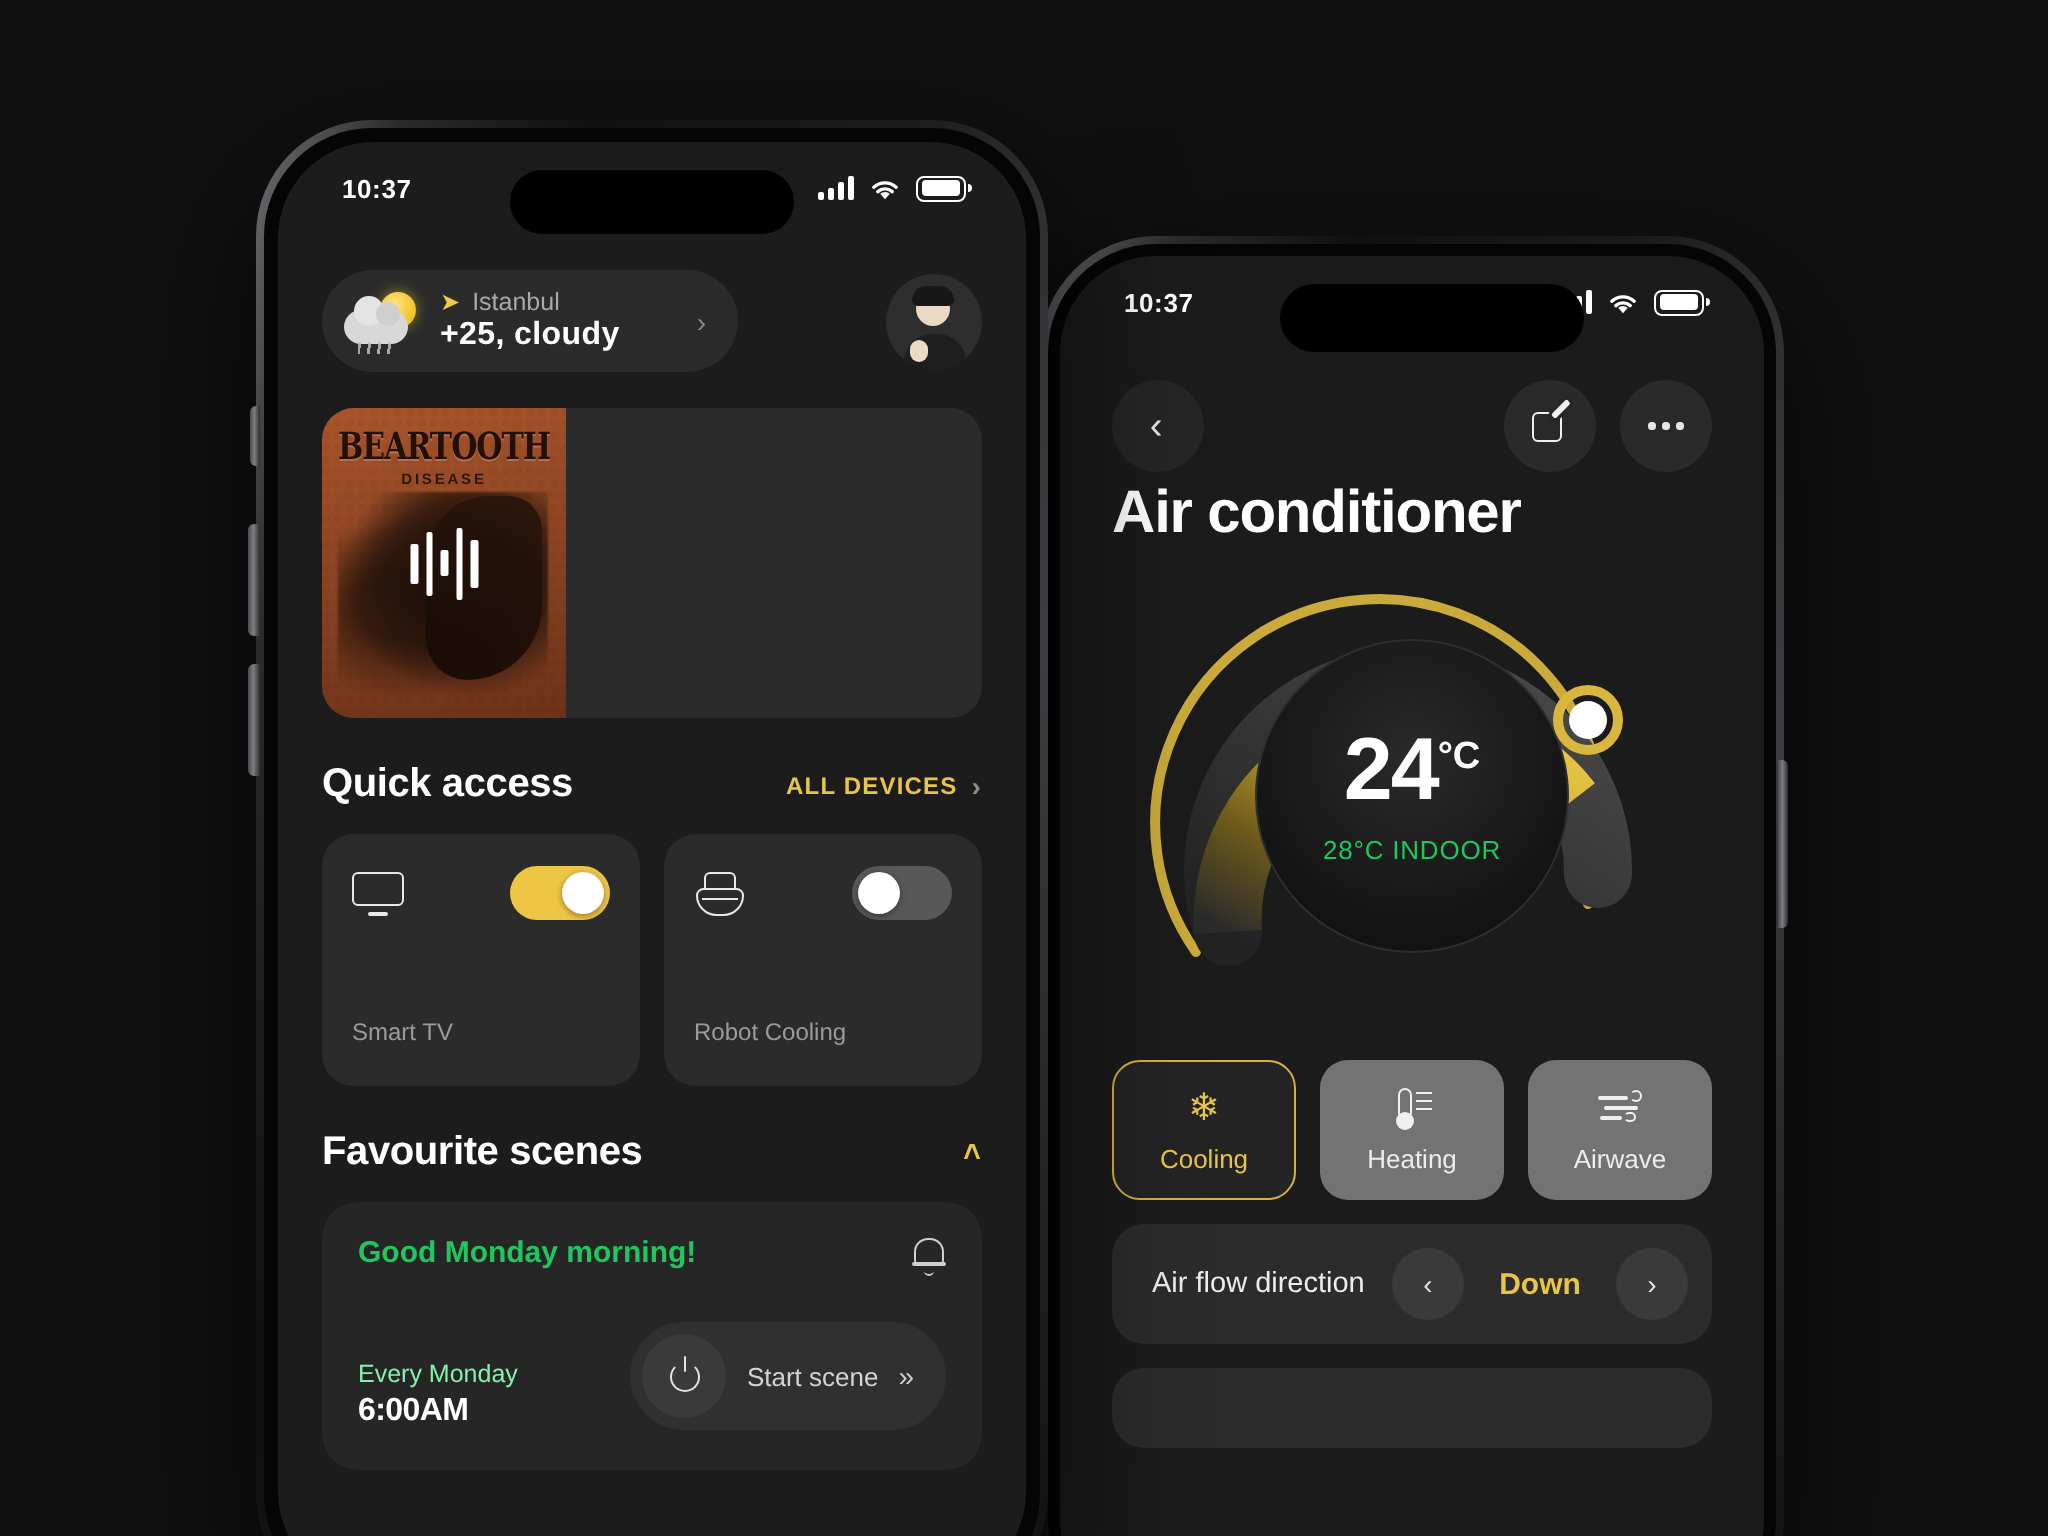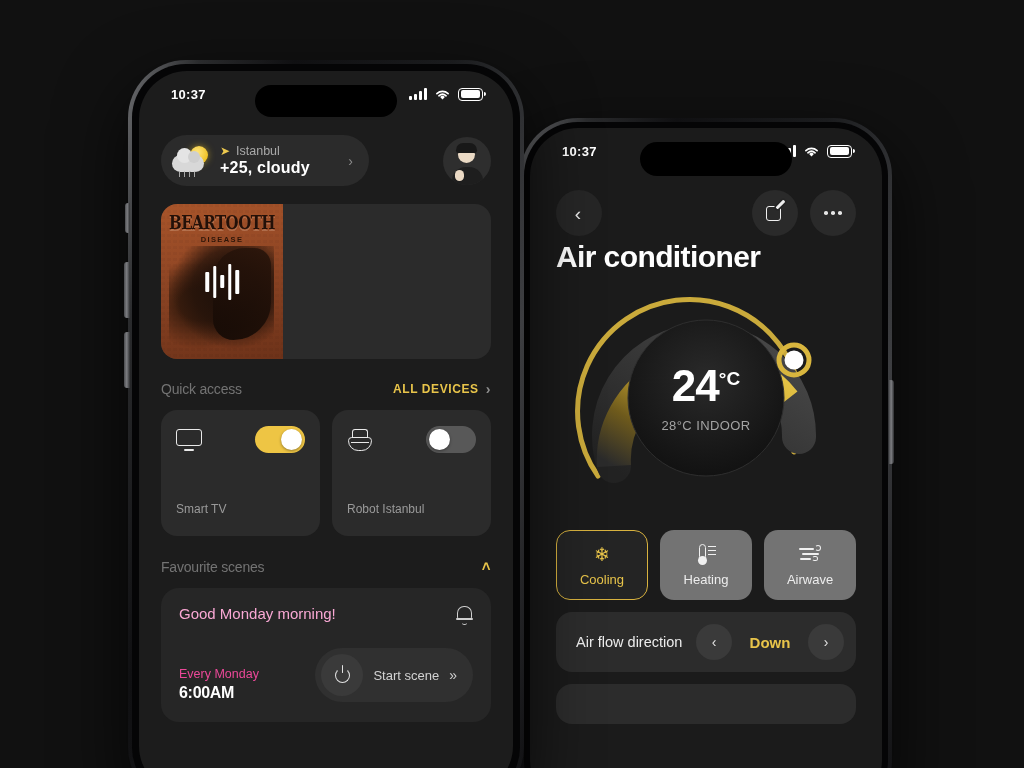--- a/index.html
+++ b/index.html
@@ -104,21 +104,21 @@
      filter:blur(.4px);}
   .art-hair{position:absolute;left:52px;top:44px;width:58px;height:92px;border-radius:34px 18px 40px 22px;
      background:linear-gradient(200deg,#2a150b,#140a05);opacity:.92;}
   .eq{position:absolute;left:50%;top:50%;transform:translate(-50%,-50%);display:flex;align-items:center;gap:4px;height:36px;}
   .eq i{display:block;width:3.5px;background:#fff;border-radius:1px;}
   .eq i:nth-child(1){height:20px}.eq i:nth-child(2){height:32px}.eq i:nth-child(3){height:13px}
   .eq i:nth-child(4){height:36px}.eq i:nth-child(5){height:24px}
 
   
   .sec-head{display:flex;align-items:center;justify-content:space-between;margin-top:22px;}
-  .sec-title{font-size:14px;font-weight:400;color:#737373;letter-spacing:-.2px;}
+  .sec-title{font-size:20px;font-weight:700;color:#ffffff;letter-spacing:-.2px;}
   .sec-link{display:flex;align-items:center;gap:7px;font-size:12px;font-weight:700;color:#e8c44a;letter-spacing:.6px;}
   .sec-caret{color:#8d8d8d;font-size:14px;}
 
   
   .qa{display:flex;gap:12px;margin-top:13px;}
   .qa-card{flex:1;background:#2b2b2b;border-radius:16px;padding:16px 15px 16px 15px;box-sizing:border-box;height:126px;
      display:flex;flex-direction:column;justify-content:space-between;}
   .qa-top{display:flex;align-items:center;justify-content:space-between;}
   .dev-ico{width:26px;height:22px;position:relative;}
   .tv-scr{position:absolute;left:0;top:0;width:26px;height:17px;border:1.8px solid #e9e9e9;border-radius:3px;box-sizing:border-box;}
@@ -131,27 +131,27 @@
   .toggle.off{background:#585858;}
   .knob{position:absolute;top:3px;width:21px;height:21px;border-radius:50%;background:#fff;box-shadow:0 1px 3px rgba(0,0,0,.4);}
   .toggle.on .knob{right:3px;}
   .toggle.off .knob{left:3px;}
   .qa-type{font-size:12px;color:#9a9a9a;margin-bottom:4px;}
   .qa-name{font-size:14.5px;font-weight:700;color:#fff;line-height:1.28;letter-spacing:-.1px;}
 
   
   .scene-card{margin-top:13px;background:#262626;border-radius:18px;padding:17px 18px 20px 18px;box-sizing:border-box;}
   .sc-top{display:flex;align-items:flex-start;justify-content:space-between;}
-  .sc-title{font-size:15px;font-weight:400;color:#f9a8d4;}
+  .sc-title{font-size:15px;font-weight:700;color:#22c55e;}
   .bell{width:17px;height:19px;position:relative;}
   .bell b{position:absolute;left:1px;top:1px;width:15px;height:13px;border:1.6px solid #cfcfcf;border-radius:7px 7px 2px 2px;box-sizing:border-box;border-bottom:none;}
   .bell u{position:absolute;left:0px;top:13px;width:17px;height:1.6px;background:#cfcfcf;border-radius:1px;}
   .bell s{position:absolute;left:6px;top:15.5px;width:5px;height:3px;border-bottom:1.6px solid #cfcfcf;border-radius:0 0 4px 4px;}
   .sc-bottom{display:flex;align-items:flex-end;justify-content:space-between;margin-top:24px;}
-  .sc-when{font-size:12.5px;color:#ec4899;}
+  .sc-when{font-size:12.5px;color:#86efac;}
   .sc-time{font-size:16px;font-weight:700;color:#fff;margin-top:3px;letter-spacing:-.3px;}
   .start-pill{display:flex;align-items:center;gap:10px;background:#303030;border-radius:30px;padding:6px 18px 6px 6px;}
   .pwr{width:42px;height:42px;border-radius:50%;background:#3a3a3a;display:flex;align-items:center;justify-content:center;}
   .pwr-g{width:15px;height:15px;border:1.8px solid #e2e2e2;border-radius:50%;position:relative;box-sizing:border-box;
      border-top-color:transparent;}
   .pwr-g::after{content:"";position:absolute;left:5.6px;top:-4px;width:1.8px;height:8px;background:#e2e2e2;border-radius:1px;}
   .start-lbl{font-size:13px;color:#d2d2d2;}
   .dbl{color:#cfcfcf;font-size:14px;letter-spacing:-2px;}
 
   
@@ -168,21 +168,21 @@
   .dots{display:flex;gap:3.4px;}
   .dots i{width:3.6px;height:3.6px;border-radius:50%;background:#e6e6e6;display:block;}
   .r-sub{font-size:15px;color:#e8c44a;margin-top:26px;white-space:nowrap;}
   .r-title{font-size:30px;font-weight:700;color:#fff;margin-top:4px;letter-spacing:-.6px;white-space:nowrap;}
 
   .dial-wrap{position:relative;height:236px;margin-top:6px;}
   .dial-svg{position:absolute;left:50%;top:0;transform:translateX(-50%);}
   .dial-center{position:absolute;left:50%;top:118px;transform:translate(-50%,-50%);text-align:center;width:190px;}
   .dial-temp{font-size:44px;font-weight:700;color:#fff;letter-spacing:-1px;line-height:1;}
   .dial-temp sup{font-size:19px;font-weight:700;vertical-align:super;letter-spacing:0;}
-  .dial-ind{font-size:13px;color:#a3a3a3;margin-top:10px;letter-spacing:.4px;}
+  .dial-ind{font-size:13px;color:#22c55e;margin-top:10px;letter-spacing:.4px;}
 
   .modes{display:flex;gap:12px;margin-top:14px;}
   .mode{flex:1;height:70px;border-radius:14px;background:#737373;display:flex;flex-direction:column;
      align-items:center;justify-content:center;gap:7px;box-sizing:border-box;border:1.6px solid transparent;}
   .mode.active{background:#242424;border-color:#d8b23f;}
   .mode-lbl{font-size:13px;color:#ededed;}
   .mode.active .mode-lbl{color:#e8c44a;}
   .m-ico{height:22px;display:flex;align-items:center;justify-content:center;}
   .snow{color:#e8c44a;font-size:19px;line-height:1;}
   .thermo{width:20px;height:21px;position:relative;}
@@ -442,21 +442,21 @@
               <span class="dev-ico">
                   <span class="vac-top"></span>
                   <span class="vac-bot"></span>
                   <span class="vac-line"></span>
                 </span>
               <span class="toggle off">
                   <span class="knob"></span>
                 </span>
             </div>
             <div>
-              <div class="qa-type">Robot Istanbul</div>
+              <div class="qa-type">Robot Cooling</div>
             </div>
           </div>
         </div>
 
         <div class="sec-head">
           <div class="sec-title">Favourite scenes</div>
           <div class="sec-link" style="color:#e8c44a;font-size:15px;">˄</div>
         </div>
 
         <div class="scene-card">

